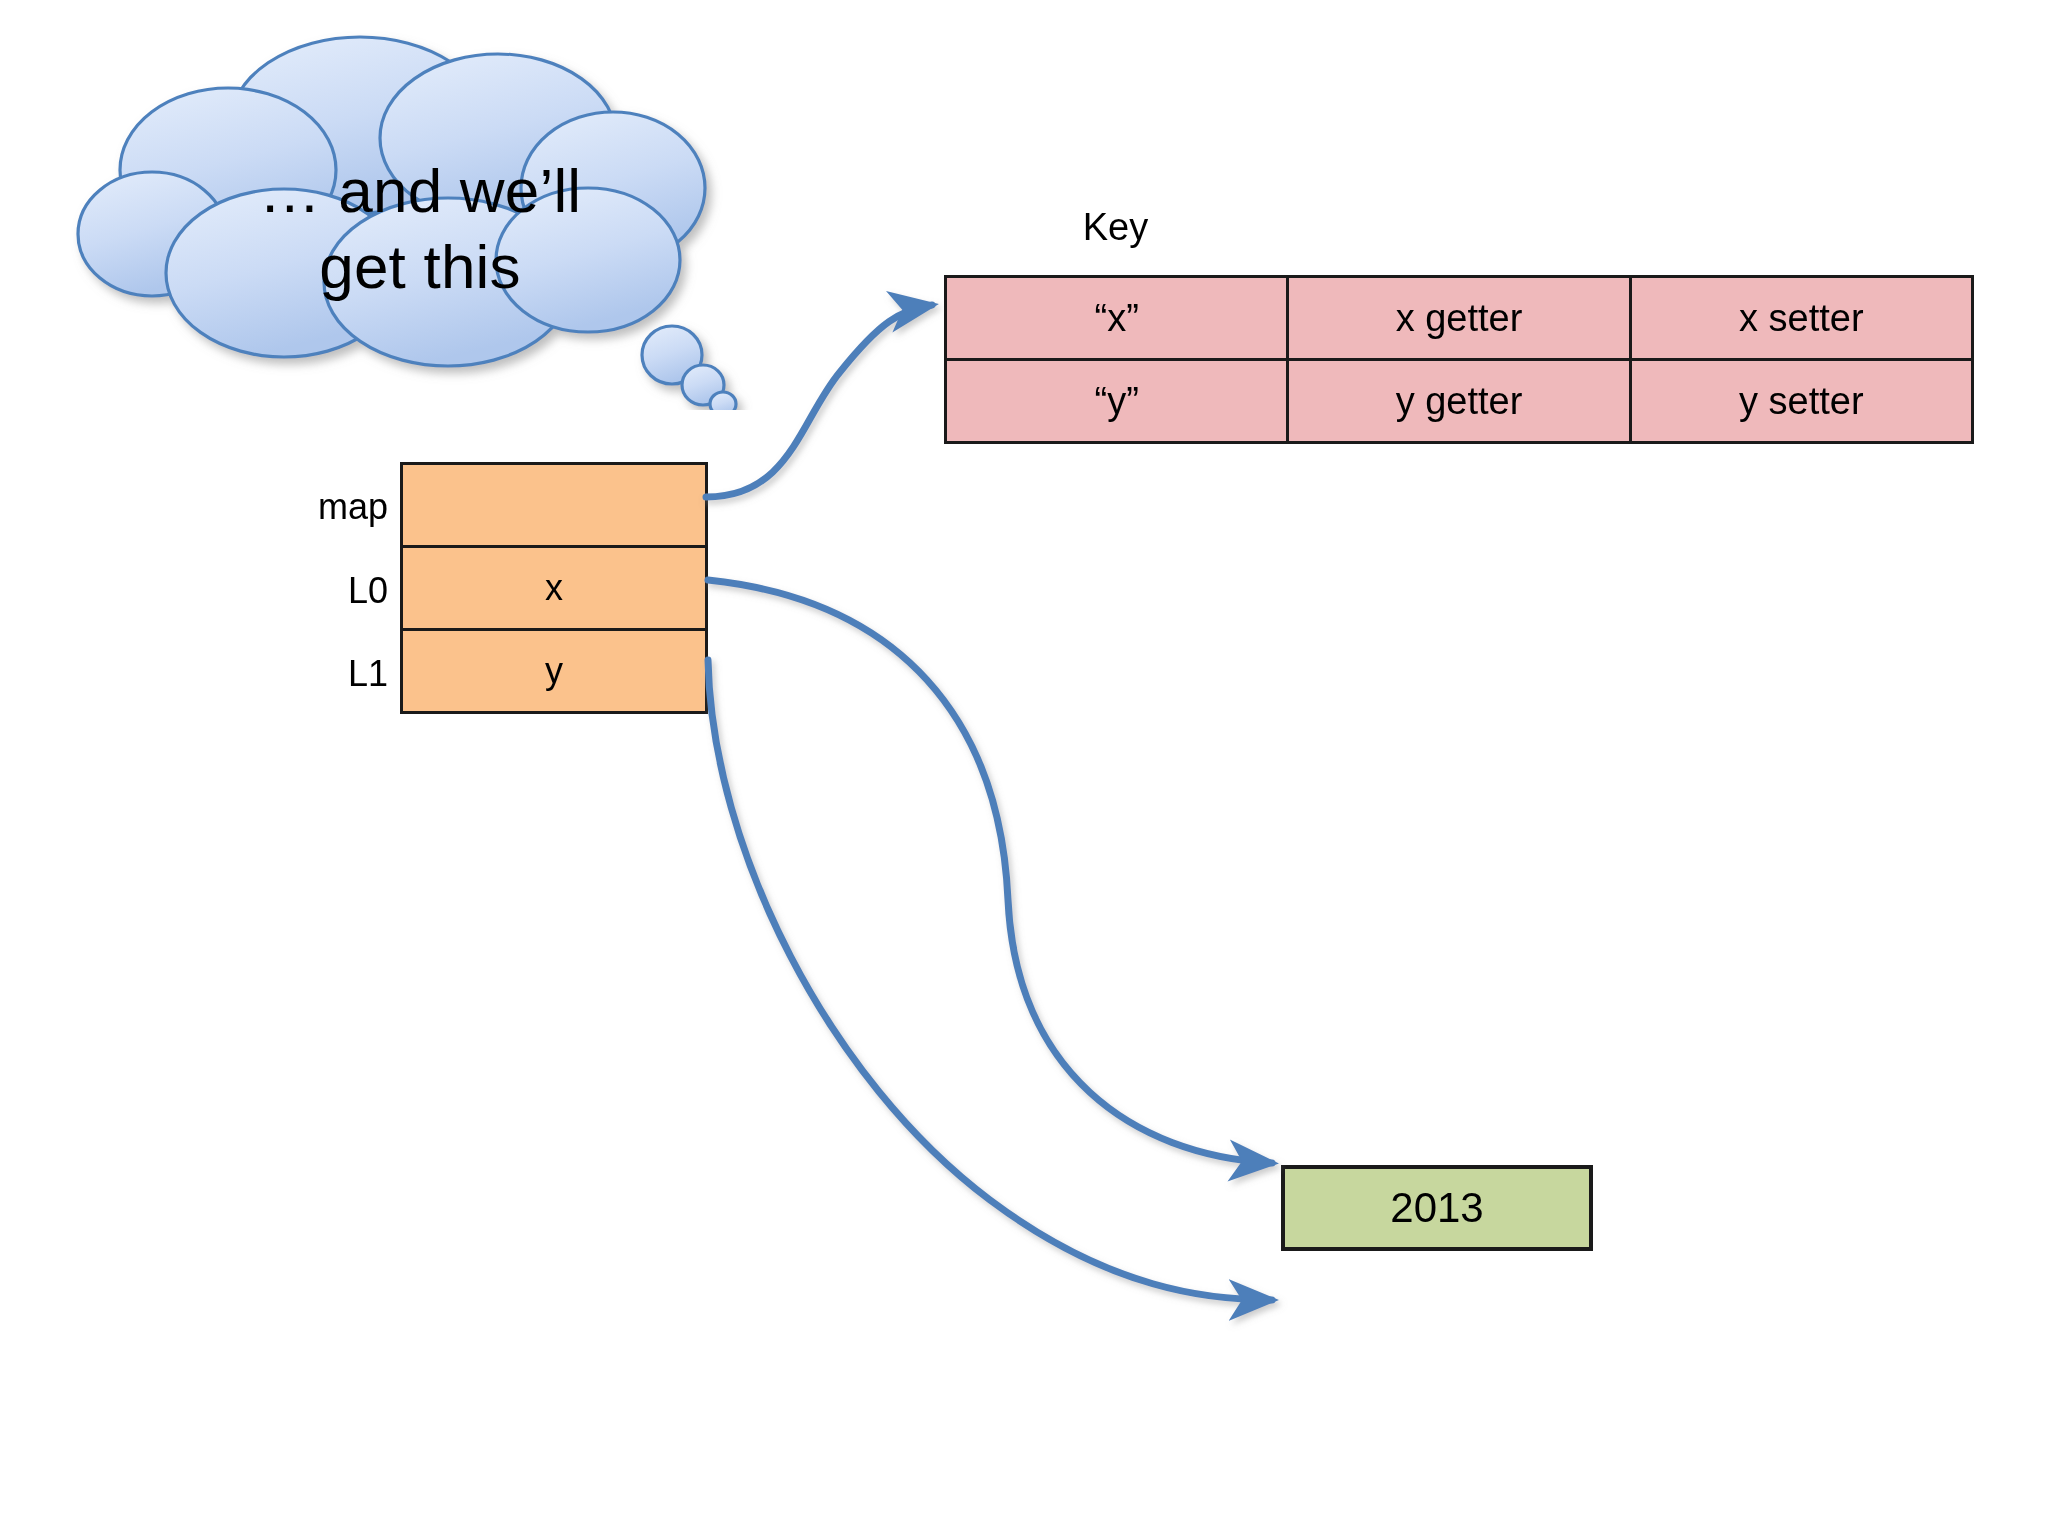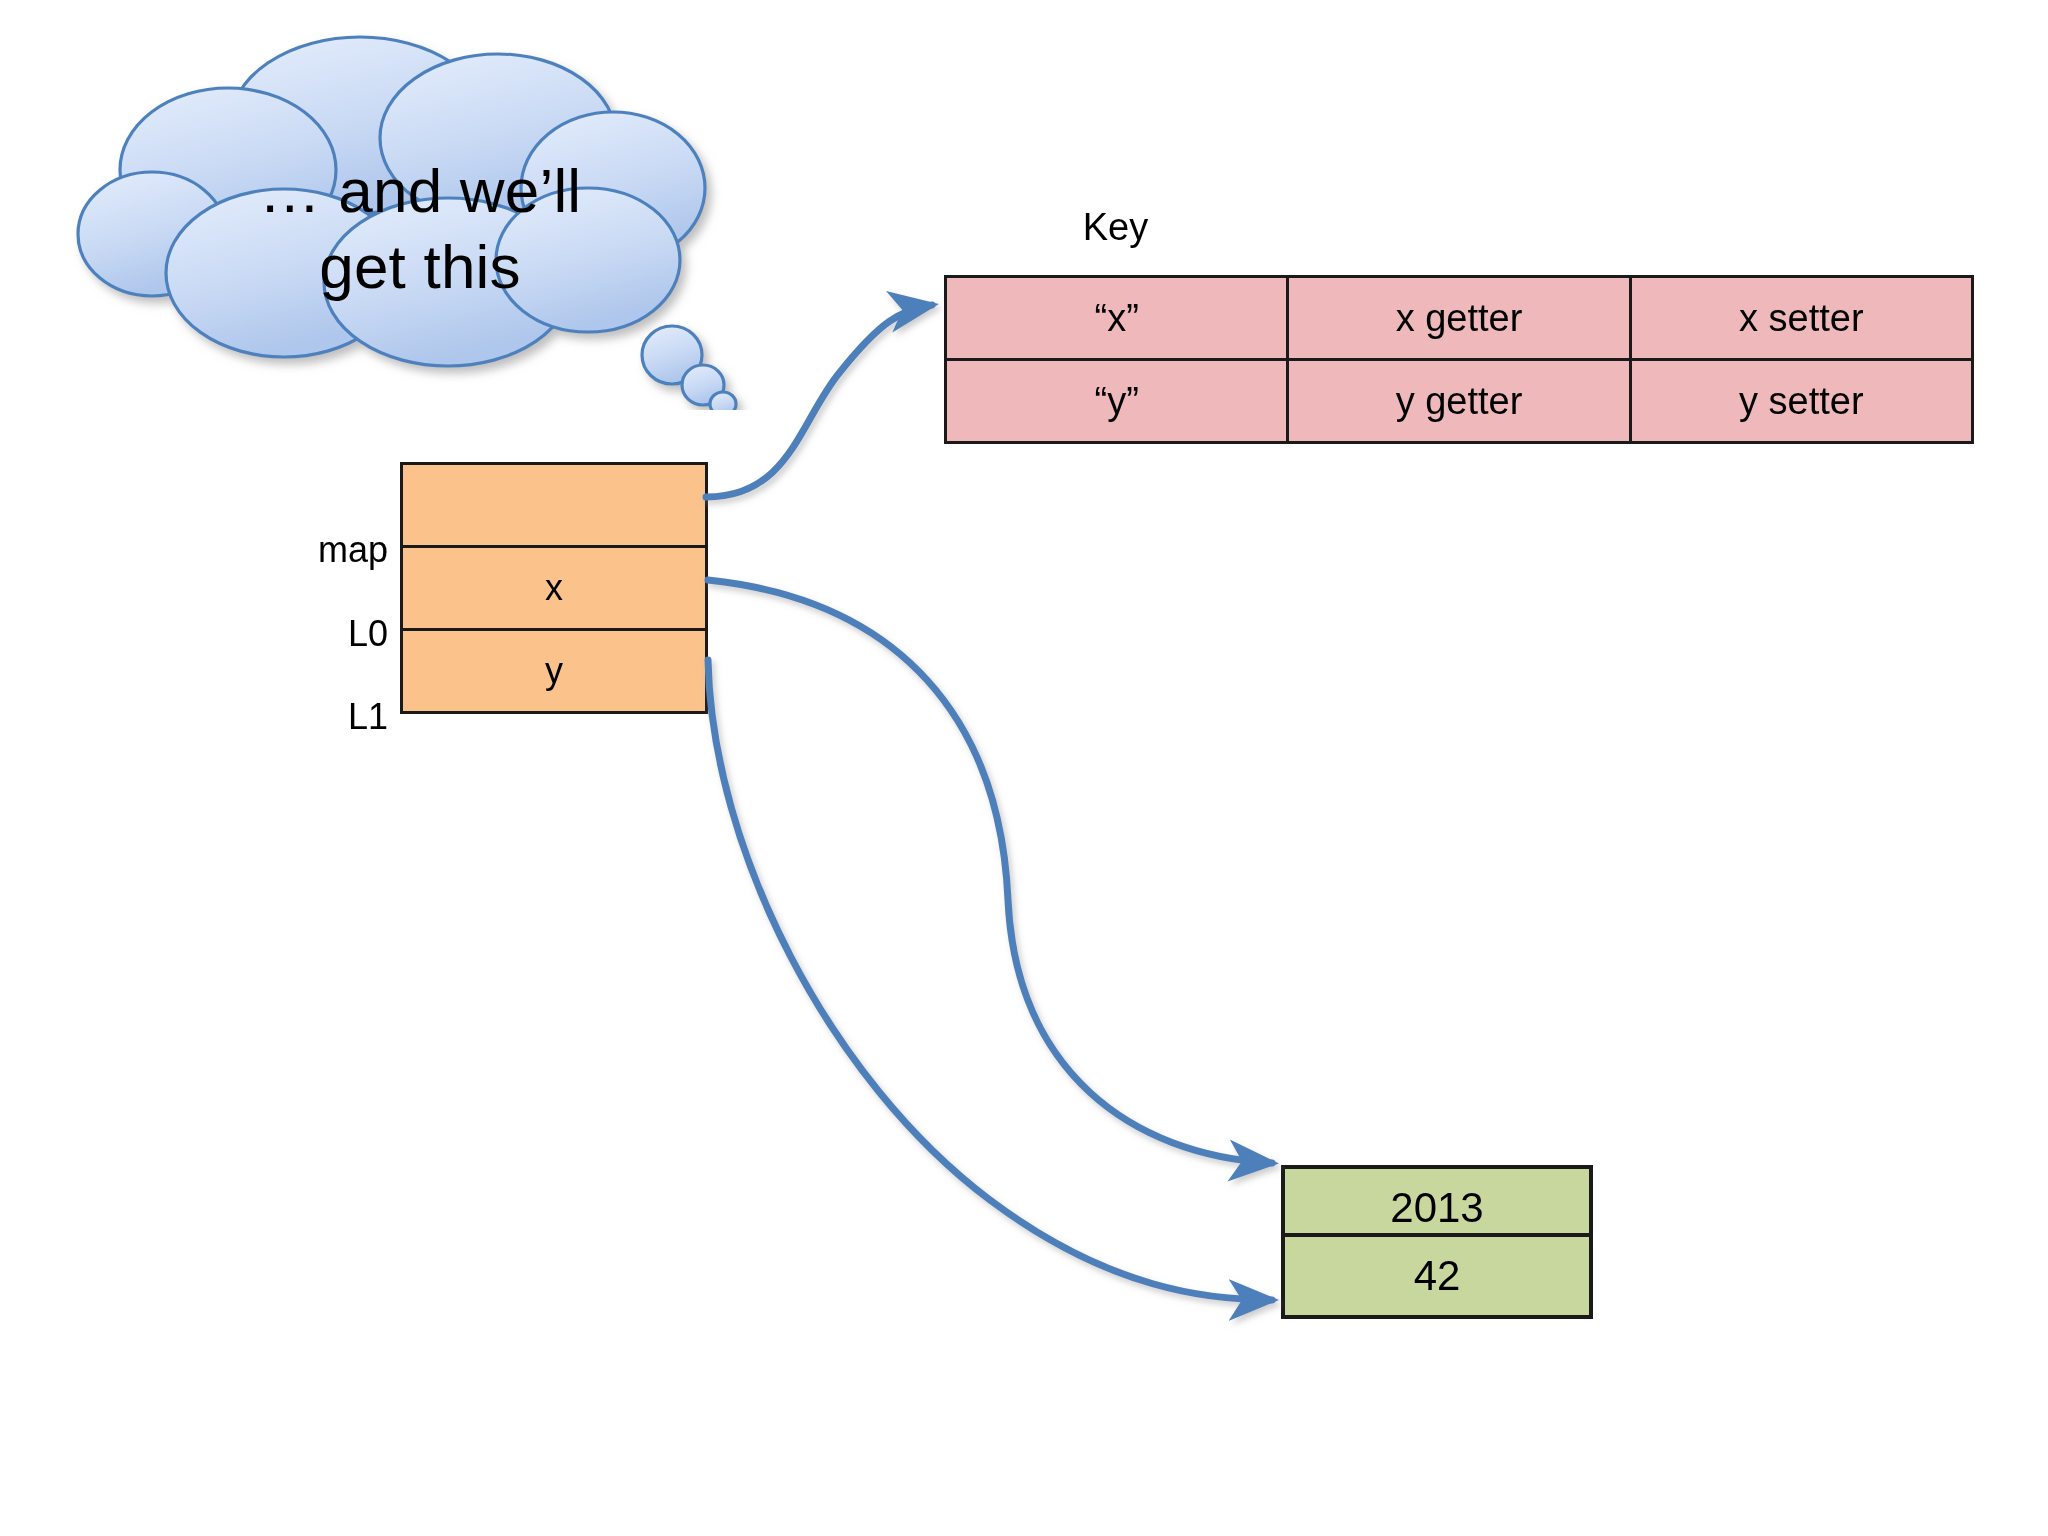--- a/index.html
+++ b/index.html
@@ -69,21 +69,20 @@
     box-sizing: border-box;
   }
   .map-row + .map-row { border-top: 3px solid #1a1a1a; }
 
   .map-label {
     position: absolute;
     text-align: right;
     font-size: 36px;
     color: #000;
     width: 120px;
-    margin-top: 43px;
   }
   .lbl-map { left: 268px; top: 486px; }
   .lbl-l0  { left: 268px; top: 570px; text-align: right; }
   .lbl-l1  { left: 268px; top: 653px; }
 
   
   .ptable-headers {
     position: absolute;
     left: 944px;
     top: 206px;
@@ -202,21 +201,20 @@
       </tr>
       <tr>
         <td>“y”</td>
         <td>y getter</td>
         <td>y setter</td>
       </tr>
     </tbody>
   </table>
 
   <div class="green-box gb-1">2013</div>
-  <div class="green-box gb-2">42</div>
 
   <svg class="arrows" viewBox="0 0 2048 1536">
     <defs>
       <marker id="arrowHead" markerWidth="9" markerHeight="9" refX="6.2" refY="3.2" orient="auto" markerUnits="strokeWidth">
         <path d="M0,0.2 L7.2,3.2 L0,6.2 L1.9,3.2 Z" fill="#4E7FBA"></path>
       </marker>
       <filter id="lineShadow" x="-10%" y="-10%" width="130%" height="130%">
         <feDropShadow dx="3" dy="4" stdDeviation="3" flood-color="#9a9a9a" flood-opacity="0.5"></feDropShadow>
       </filter>
     </defs>

